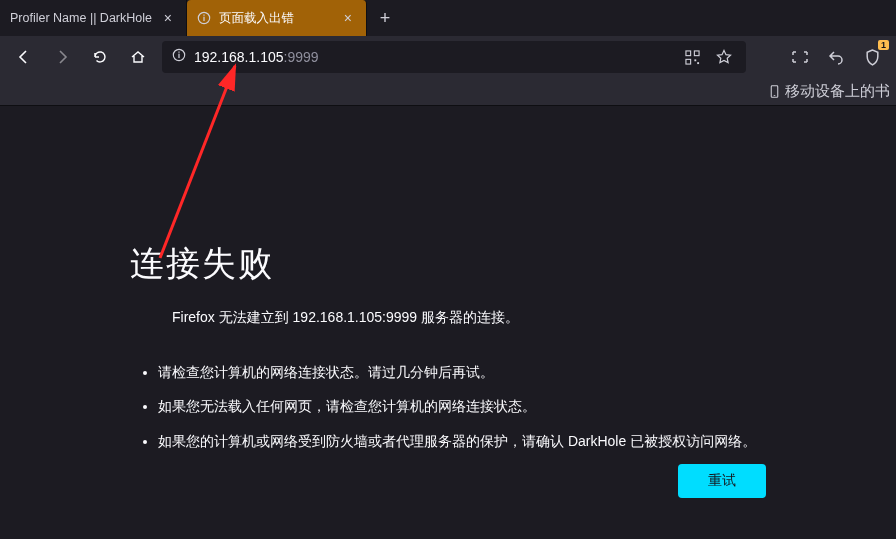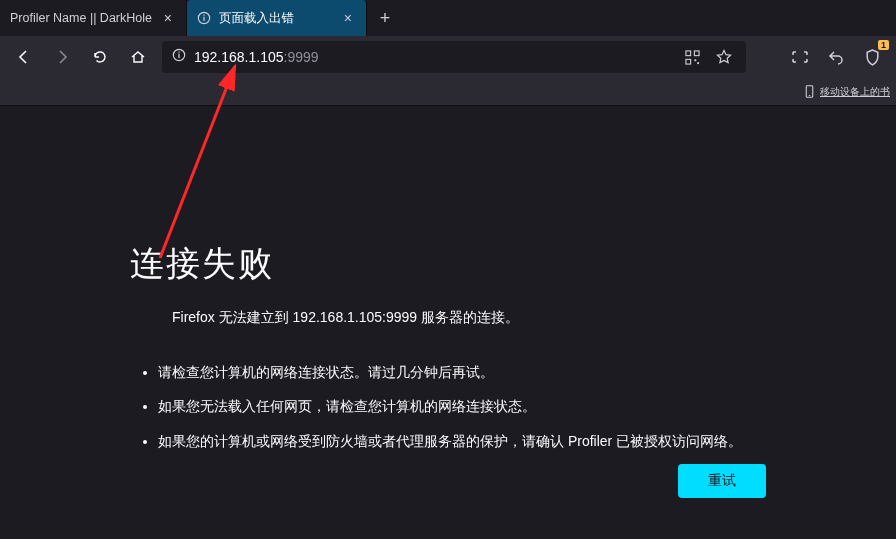--- a/index.html
+++ b/index.html
@@ -25,21 +25,21 @@
       align-items: center;
       padding: 0 10px;
       gap: 8px;
       font-size: 12.5px;
       color: #cfcfd8;
       border-right: 1px solid #0e0e12;
       min-width: 180px;
       max-width: 230px;
     }
     .tab.active {
-      background: #0c4a6e;
+      background: #a16207;
       border-top-left-radius: 4px;
       border-top-right-radius: 4px;
       color: #fbfbfe;
     }
     .tab-close {
       margin-left: auto;
       width: 16px;
       height: 16px;
       display: flex;
       align-items: center;
@@ -124,23 +124,22 @@
     
     
     .bookmarkbar {
       height: 28px;
       background: #2b2a33;
       border-bottom: 1px solid #0e0e12;
       display: flex;
       align-items: center;
       justify-content: flex-end;
       padding: 0 6px;
-      font-size: 10px;
-      color: #cfcfd8;
-      text-decoration: underline;
+      font-size: 15px;
+      color: #cfcfd8;
     }
     .bookmarkbar .bm {
       display: flex;
       align-items: center;
       gap: 4px;
     }
     
     
     .page {
       position: absolute;
@@ -295,21 +294,21 @@
     <span>移动设备上的书</span>
   </div>
 </div>
 
 <div class="page">
   <h1>连接失败</h1>
   <p class="lead">Firefox 无法建立到 192.168.1.105:9999 服务器的连接。</p>
   <ul>
     <li>请检查您计算机的网络连接状态。请过几分钟后再试。</li>
     <li>如果您无法载入任何网页，请检查您计算机的网络连接状态。</li>
-    <li>如果您的计算机或网络受到防火墙或者代理服务器的保护，请确认 Profiler 已被授权访问网络。</li>
+    <li>如果您的计算机或网络受到防火墙或者代理服务器的保护，请确认 DarkHole 已被授权访问网络。</li>
   </ul>
   <div class="retry-wrap">
     <button class="retry">重试</button>
   </div>
 </div>
 
 <svg class="arrow" width="120" height="210">
   <defs>
     <marker id="ah" markerWidth="10" markerHeight="10" refX="8" refY="3" orient="auto">
       <path d="M0,0 L9,3 L0,6 z" fill="#ff2727"></path>

